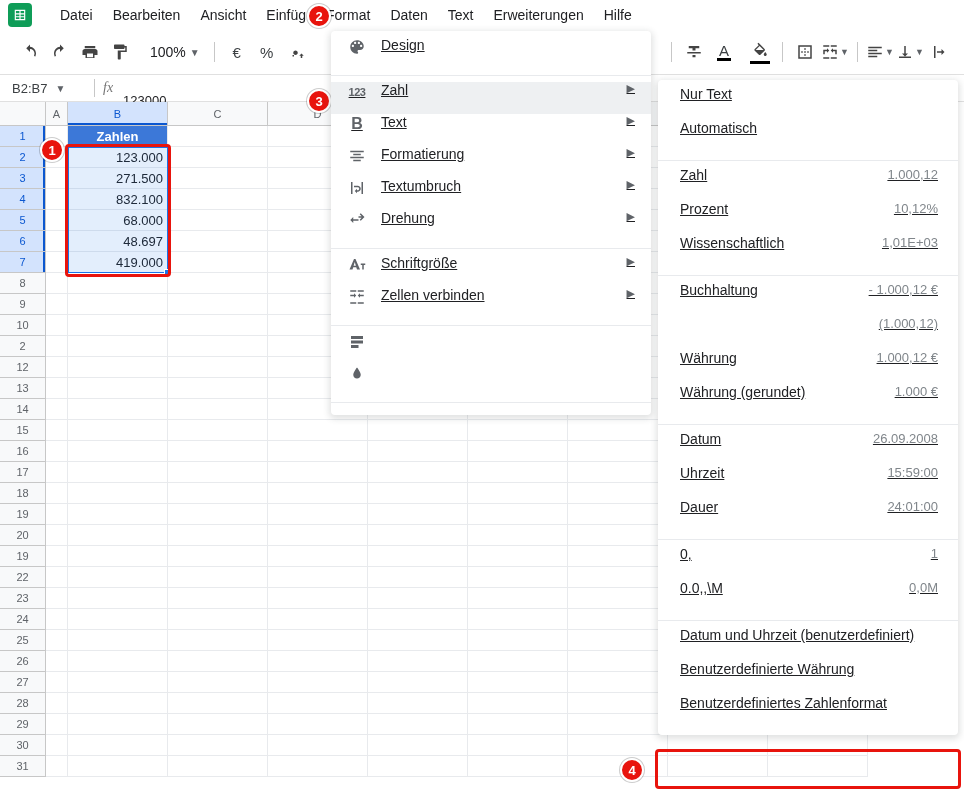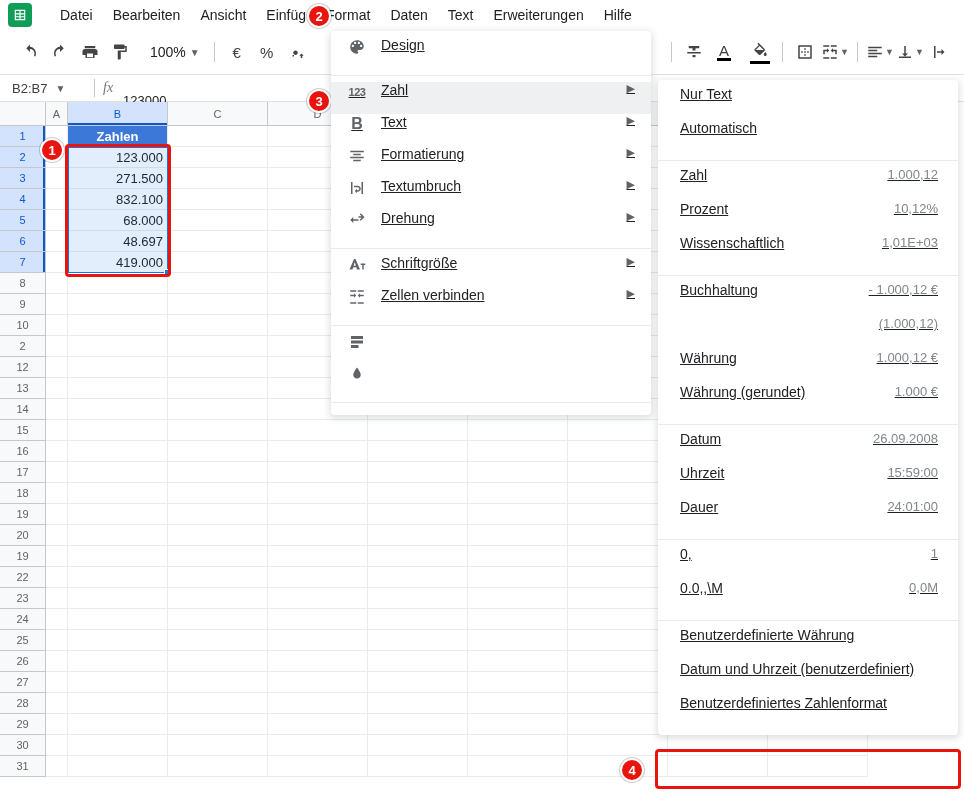--- a/index.html
+++ b/index.html
@@ -679,23 +679,23 @@
     <div class="mrow tight">
       <span class="lab">0,</span>
       <span class="ex">1</span>
     </div>
     <div class="mrow tight">
       <span class="lab">0.0,,\M</span>
       <span class="ex">0,0M</span>
     </div>
     <div class="mdiv"></div>
     <div class="mrow tight">
+      <span class="lab">Datum und Uhrzeit (benutzerdefiniert)</span>
+    </div>
+    <div class="mrow tight">
       <span class="lab">Benutzerdefinierte Währung</span>
     </div>
     <div class="mrow tight">
-      <span class="lab">Datum und Uhrzeit (benutzerdefiniert)</span>
-    </div>
-    <div class="mrow tight">
       <span class="lab">Benutzerdefiniertes Zahlenformat</span>
     </div>
   </div>
 
 <div class="annot-box" id="annotbox2" style="left:655px; top:749px; width:306px; height:40px;"></div>
 
 </body></html>

